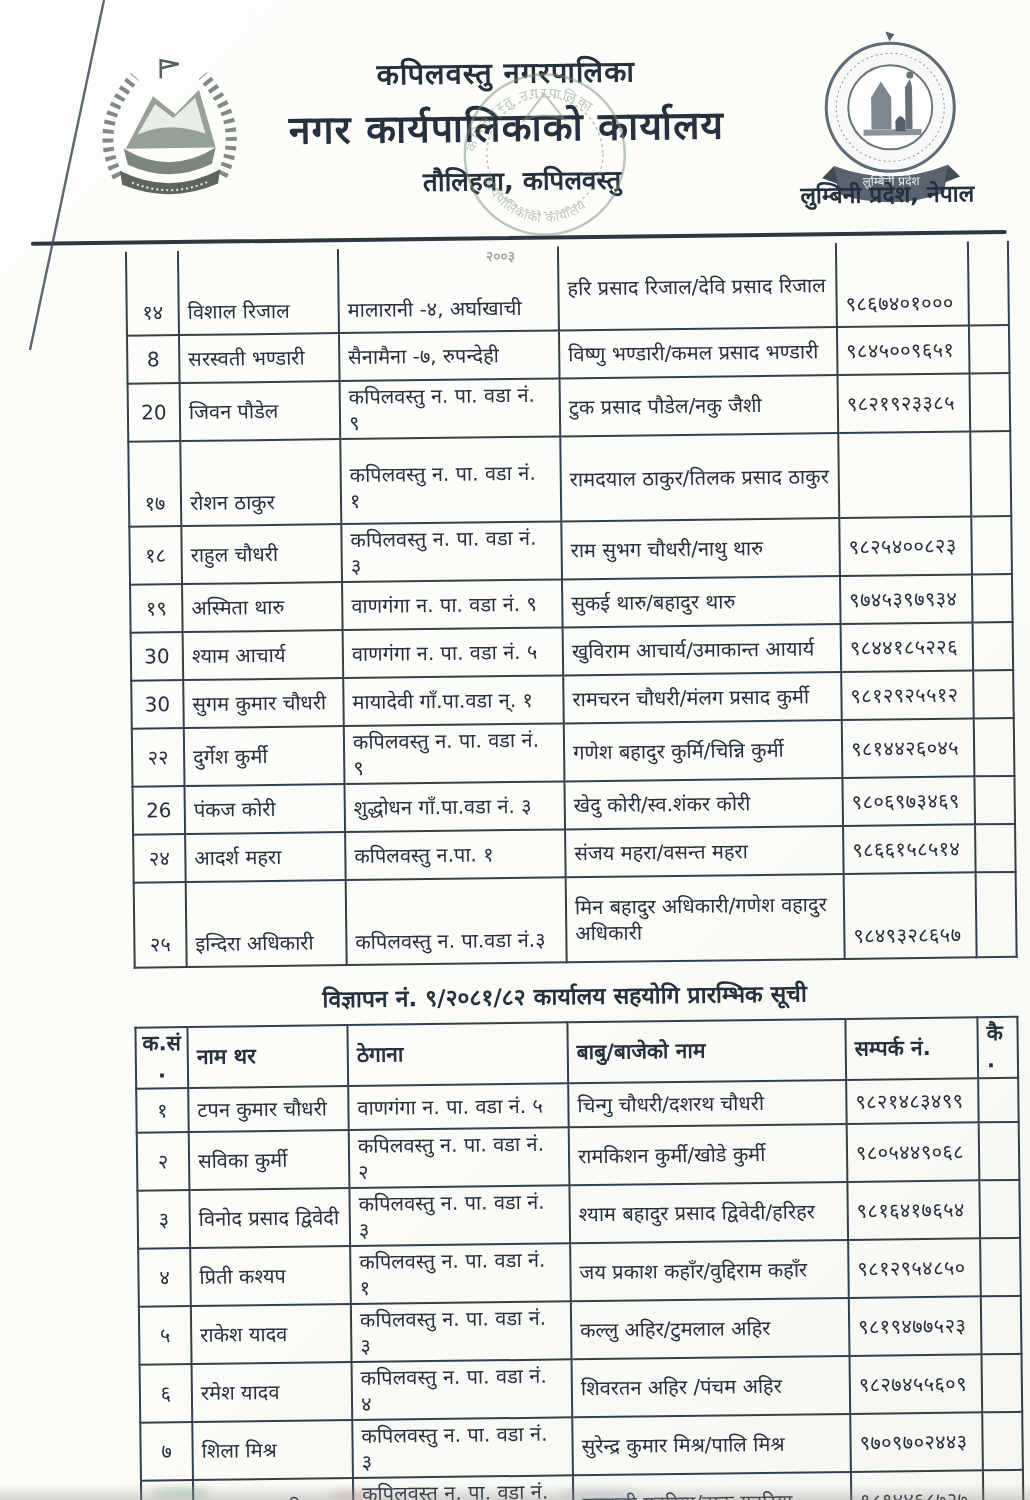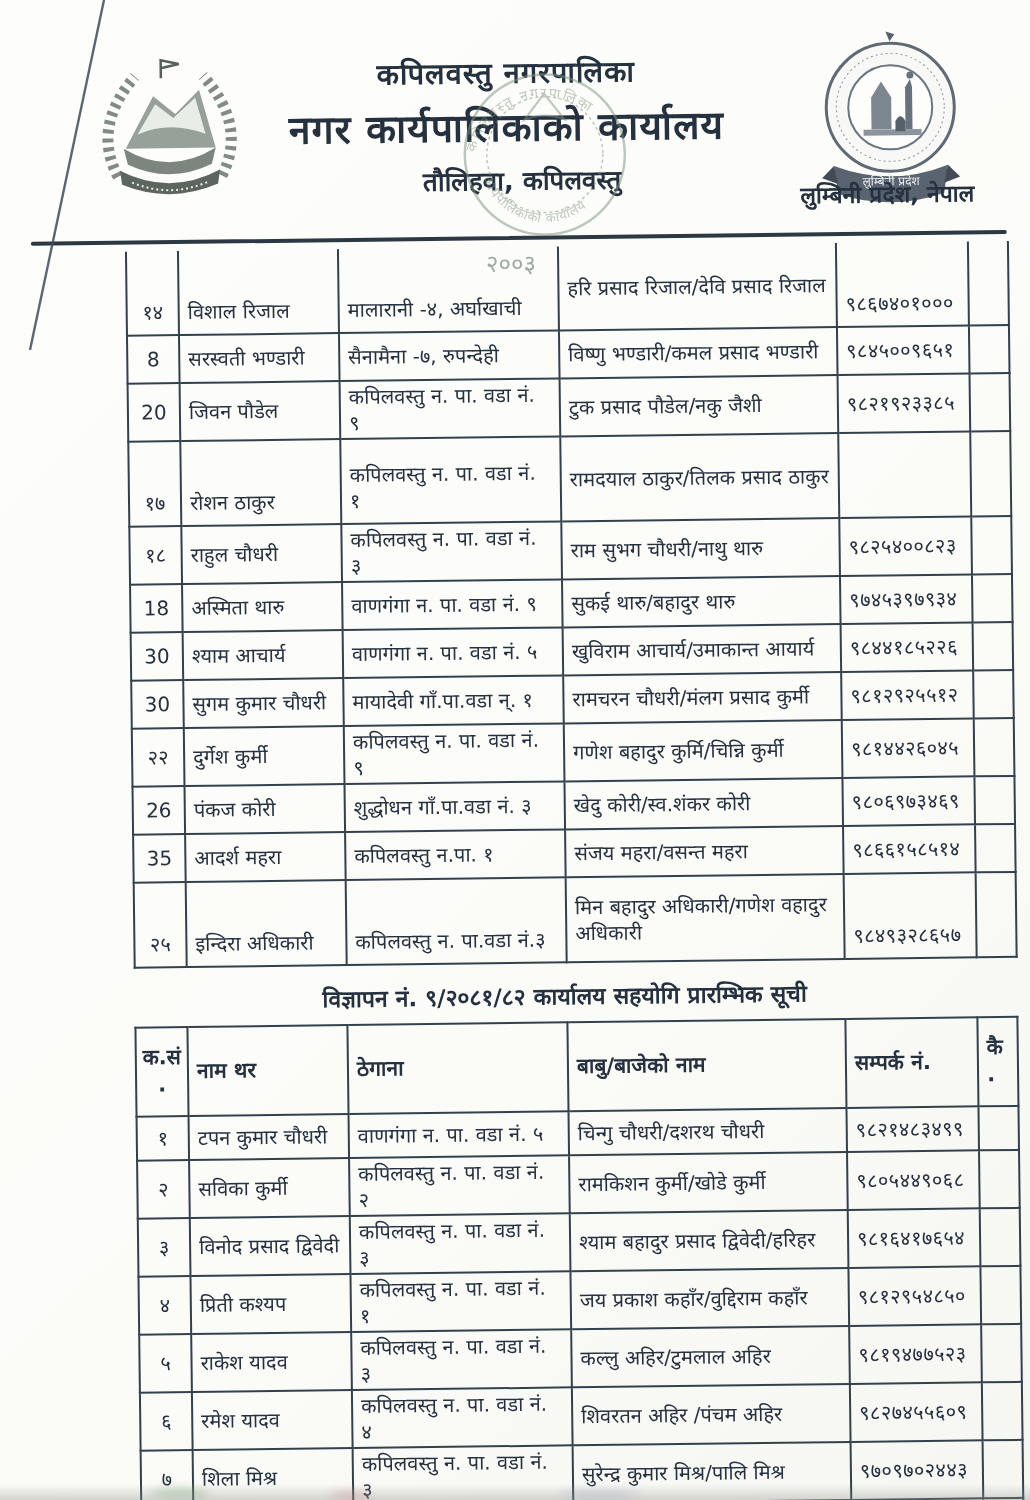--- a/index.html
+++ b/index.html
@@ -26,26 +26,26 @@
   table{border-collapse:collapse;table-layout:fixed;width:882px;margin-left:132px;background:transparent;}
   td,th{border:2px solid #33414d;padding:2px 8px;font-size:20px;line-height:1.3;vertical-align:middle;overflow:hidden;word-wrap:break-word;}
   th{font-weight:700;text-align:left;height:42px;font-size:21px;}
   td{height:38px;}
   .tbl1{margin-top:7px;border-top:none;}
   .tbl1 tr:first-child td{border-top:none;}
   .tbl1 td{height:42px;}
   tr.tall td{height:72px;}
   tr.tall td.c-sn,tr.tall td.c-name,tr.tall td.c-address,tr.tall td.c-contact{vertical-align:bottom;padding-bottom:9px;}
   .c-sn{text-align:center;}
-  .th-sn{text-align:center;padding:16px 2px;}
+  .th-sn{text-align:center;padding:2px 2px;}
   .c-contact{letter-spacing:.4px;}
   
   .sec-title{margin:16px 0 10px;text-align:center;font-size:23px;font-weight:700;padding-left:95px;}
   
-  .stamp-year{position:absolute;left:486px;top:246px;font-size:24px;color:rgba(96,118,104,.6);z-index:4;}
+  .stamp-year{position:absolute;left:486px;top:246px;font-size:14px;color:rgba(96,118,104,.6);z-index:4;font-weight:bold;}
   .edge-line{position:absolute;left:0;top:0;z-index:6;pointer-events:none;}
   .bottom-shade{position:absolute;left:0;right:0;bottom:0;height:16px;z-index:6;
                 background:linear-gradient(to top,rgba(140,142,136,.35),rgba(140,142,136,0));}
   .blob{position:absolute;border-radius:50%;filter:blur(4px);z-index:6;}
   .blob.g{left:150px;bottom:2px;width:60px;height:10px;background:rgba(110,160,110,.35);}
   .blob.r{left:330px;bottom:1px;width:40px;height:8px;background:rgba(190,110,100,.3);}
   .blob.b{left:560px;bottom:2px;width:80px;height:8px;background:rgba(120,130,170,.25);}
 </style>
 </head>
 <body>
@@ -159,21 +159,21 @@
           </tr>
           <tr>
             <td class="c-sn">१८</td>
             <td class="c-name">राहुल चौधरी</td>
             <td class="c-address">कपिलवस्तु न. पा. वडा नं. ३</td>
             <td class="c-parent">राम सुभग चौधरी/नाथु थारु</td>
             <td class="c-contact">९८२५४००८२३</td>
             <td class="c-remark"></td>
           </tr>
           <tr>
-            <td class="c-sn">18</td>
+            <td class="c-sn">१९</td>
             <td class="c-name">अस्मिता थारु</td>
             <td class="c-address">वाणगंगा न. पा. वडा नं. ९</td>
             <td class="c-parent">सुकई थारु/बहादुर थारु</td>
             <td class="c-contact">९७४५३९७९३४</td>
             <td class="c-remark"></td>
           </tr>
           <tr>
             <td class="c-sn">30</td>
             <td class="c-name">श्याम आचार्य</td>
             <td class="c-address">वाणगंगा न. पा. वडा नं. ५</td>
@@ -199,21 +199,21 @@
           </tr>
           <tr>
             <td class="c-sn">26</td>
             <td class="c-name">पंकज कोरी</td>
             <td class="c-address">शुद्धोधन गाँ.पा.वडा नं. ३</td>
             <td class="c-parent">खेदु कोरी/स्व.शंकर कोरी</td>
             <td class="c-contact">९८०६९७३४६९</td>
             <td class="c-remark"></td>
           </tr>
           <tr>
-            <td class="c-sn">35</td>
+            <td class="c-sn">२४</td>
             <td class="c-name">आदर्श महरा</td>
             <td class="c-address">कपिलवस्तु न.पा. १</td>
             <td class="c-parent">संजय महरा/वसन्त महरा</td>
             <td class="c-contact">९८६६१५८५१४</td>
             <td class="c-remark"></td>
           </tr>
           <tr class="tall">
             <td class="c-sn">२५</td>
             <td class="c-name">इन्दिरा अधिकारी</td>
             <td class="c-address">कपिलवस्तु न. पा.वडा नं.३</td>

